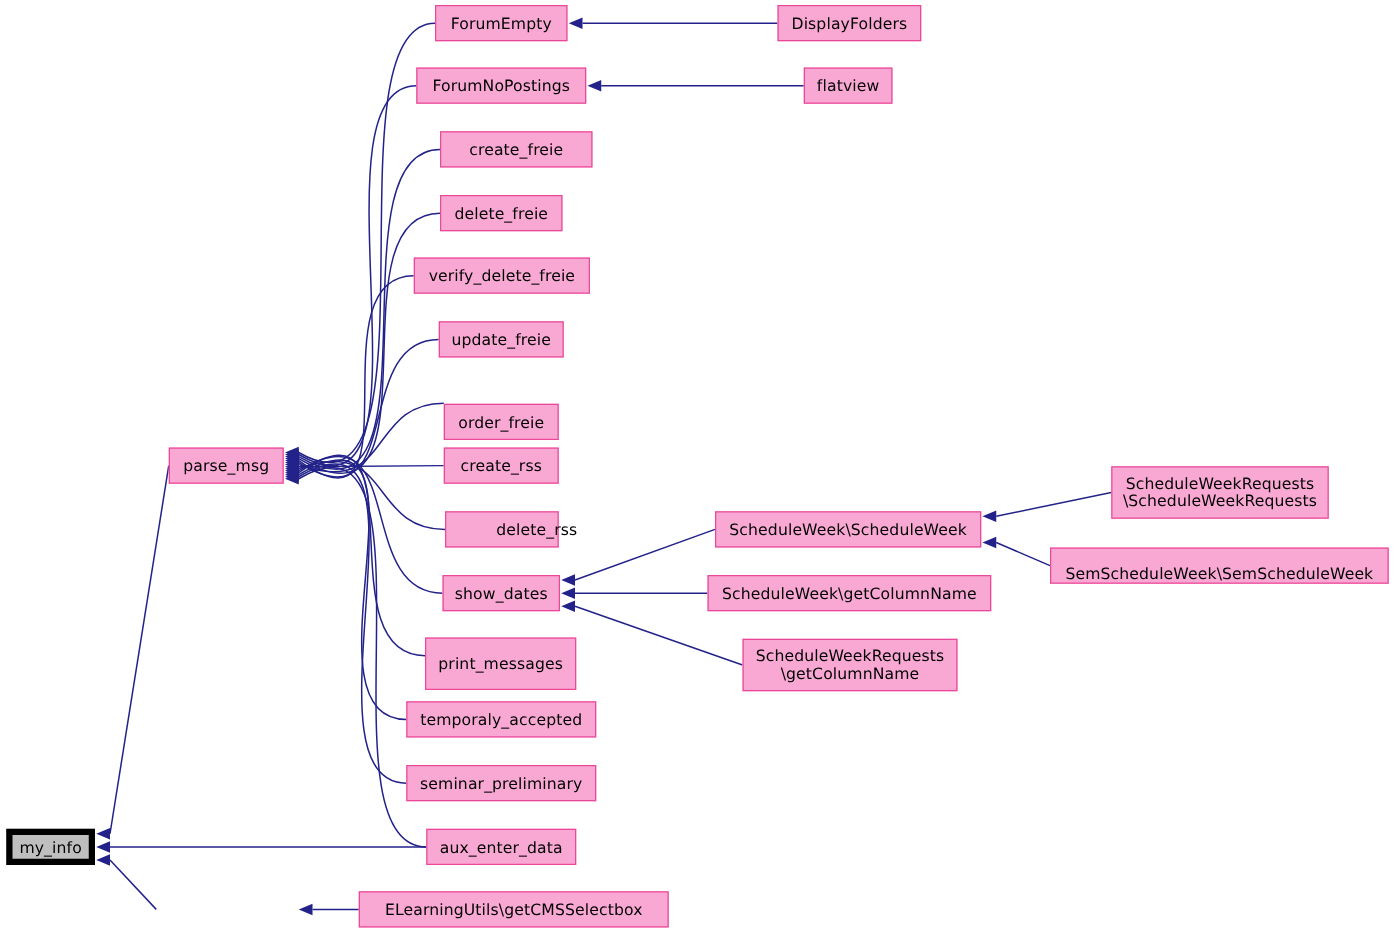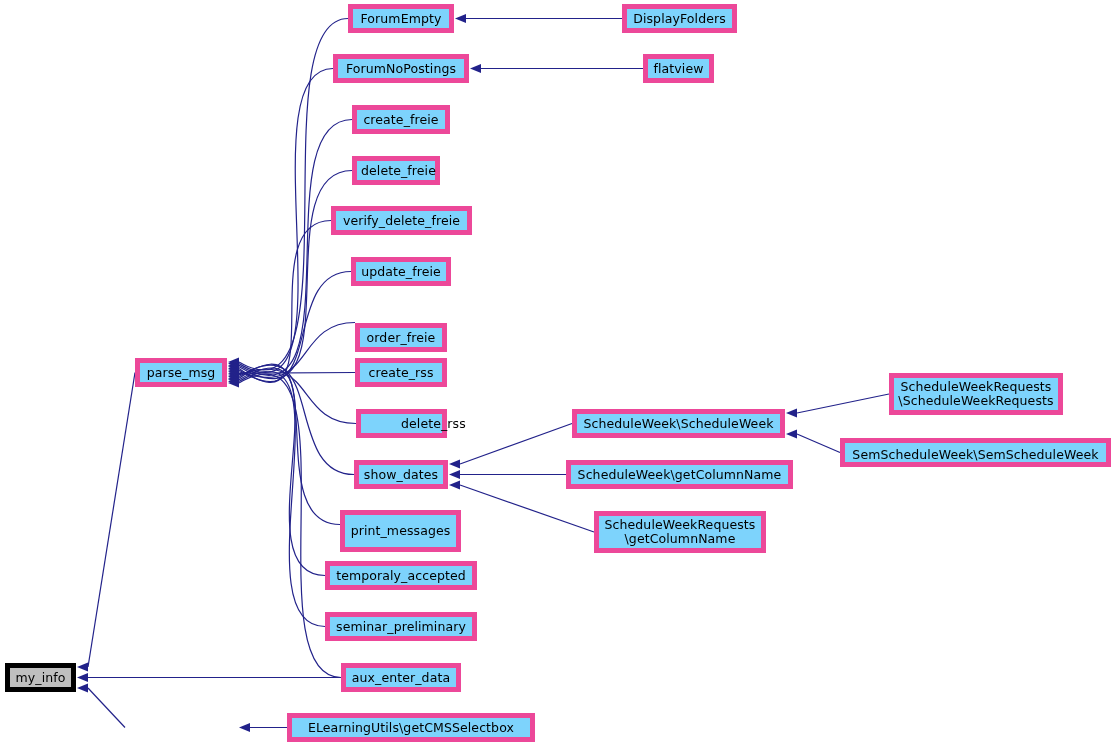--- a/index.html
+++ b/index.html
@@ -22,22 +22,22 @@
     position: absolute;
     left: 0;
     top: 0;
     width: 1117px;
     height: 747px;
     pointer-events: none;
   }
   .node {
     position: absolute;
     box-sizing: border-box;
-    border: 5px solid #ec4899;
-    background: #7dd3fc;
+    border: 1px solid #ec4899;
+    background: #f9a8d4;
     color: #000000;
     display: flex;
     align-items: center;
     justify-content: center;
     text-align: center;
     font-size: 12.5px;
     line-height: 14px;
     letter-spacing: 0.1px;
     white-space: pre-line;
     cursor: pointer;
@@ -108,22 +108,22 @@
       <polygon points="0,0 11,-4.6 11,4.6" fill="#22228a" transform="translate(786,434) rotate(0)"></polygon>
       <path d="M 287,727.5 L 250,727.5" fill="none" stroke="#22228a" stroke-width="1.2"></path>
       <polygon points="0,0 11,-4.6 11,4.6" fill="#22228a" transform="translate(239,727.5) rotate(0)"></polygon>
     </svg>
   <div id="node-layer">
       <div class="node current" style="left: 5px; top: 663px; width: 71px; height: 29px;"><span class="label">my_info</span></div>
       <div class="node" style="left: 135px; top: 358px; width: 92px; height: 29px;"><span class="label">parse_msg</span></div>
       <div class="node" style="left: 125px; top: 713px; width: 103px; height: 29px; margin-top: 47px;"><span class="label">parse_window</span></div>
       <div class="node" style="left: 348px; top: 4px; width: 106px; height: 29px;"><span class="label">ForumEmpty</span></div>
       <div class="node" style="left: 333px; top: 54px; width: 136px; height: 29px;"><span class="label">ForumNoPostings</span></div>
-      <div class="node" style="left: 352px; top: 105px; width: 98px; height: 29px;"><span class="label">create_freie</span></div>
-      <div class="node" style="left: 352px; top: 156px; width: 88px; height: 29px; align-items: center;"><span class="label">delete_freie</span></div>
+      <div class="node" style="left: 352px; top: 105px; width: 122px; height: 29px;"><span class="label">create_freie</span></div>
+      <div class="node" style="left: 352px; top: 156px; width: 98px; height: 29px; align-items: center;"><span class="label">delete_freie</span></div>
       <div class="node" style="left: 331px; top: 206px; width: 141px; height: 29px;"><span class="label">verify_delete_freie</span></div>
       <div class="node" style="left: 351px; top: 257px; width: 100px; height: 29px;"><span class="label">update_freie</span></div>
       <div class="node" style="left: 355px; top: 308px; width: 92px; height: 29px; margin-top: 15px;"><span class="label">order_freie</span></div>
       <div class="node" style="left: 355px; top: 358px; width: 92px; height: 29px;"><span class="label">create_rss</span></div>
       <div class="node" style="left: 356px; top: 409px; width: 91px; height: 29px; padding-left: 36px;"><span class="label">delete_rss</span></div>
       <div class="node" style="left: 354px; top: 460px; width: 94px; height: 29px;"><span class="label">show_dates</span></div>
       <div class="node" style="left: 340px; top: 510px; width: 121px; height: 42px;"><span class="label">print_messages</span></div>
       <div class="node" style="left: 325px; top: 561px; width: 152px; height: 29px;"><span class="label">temporaly_accepted</span></div>
       <div class="node" style="left: 325px; top: 612px; width: 152px; height: 29px;"><span class="label">seminar_preliminary</span></div>
       <div class="node" style="left: 341px; top: 663px; width: 120px; height: 29px;"><span class="label">aux_enter_data</span></div>

